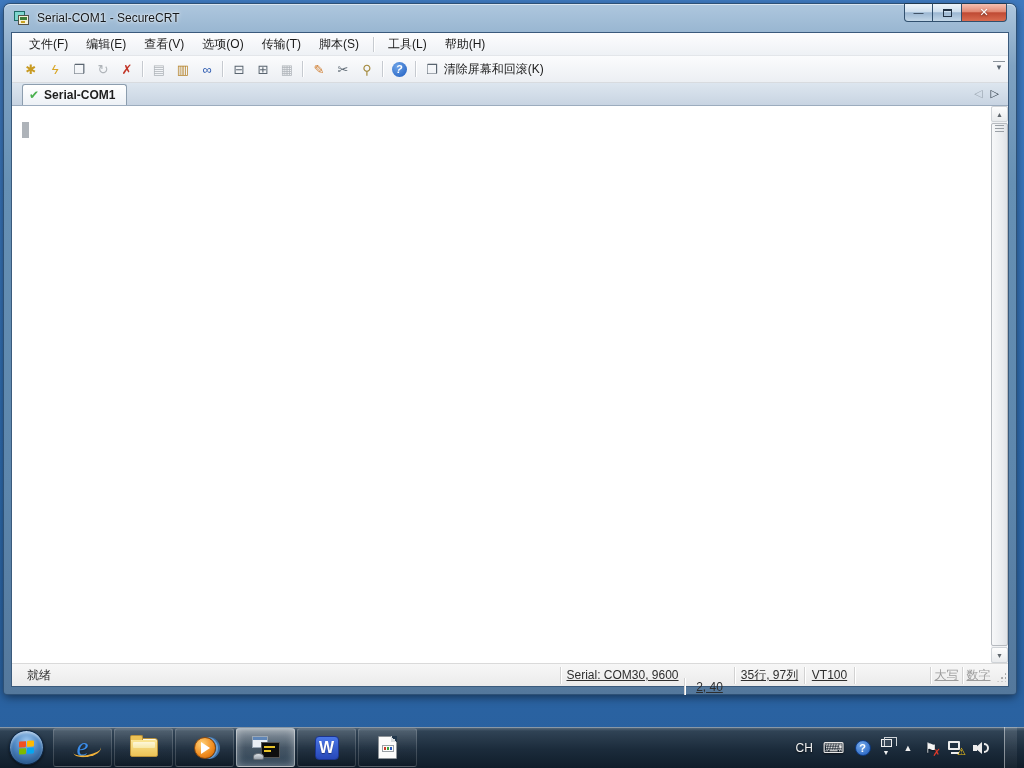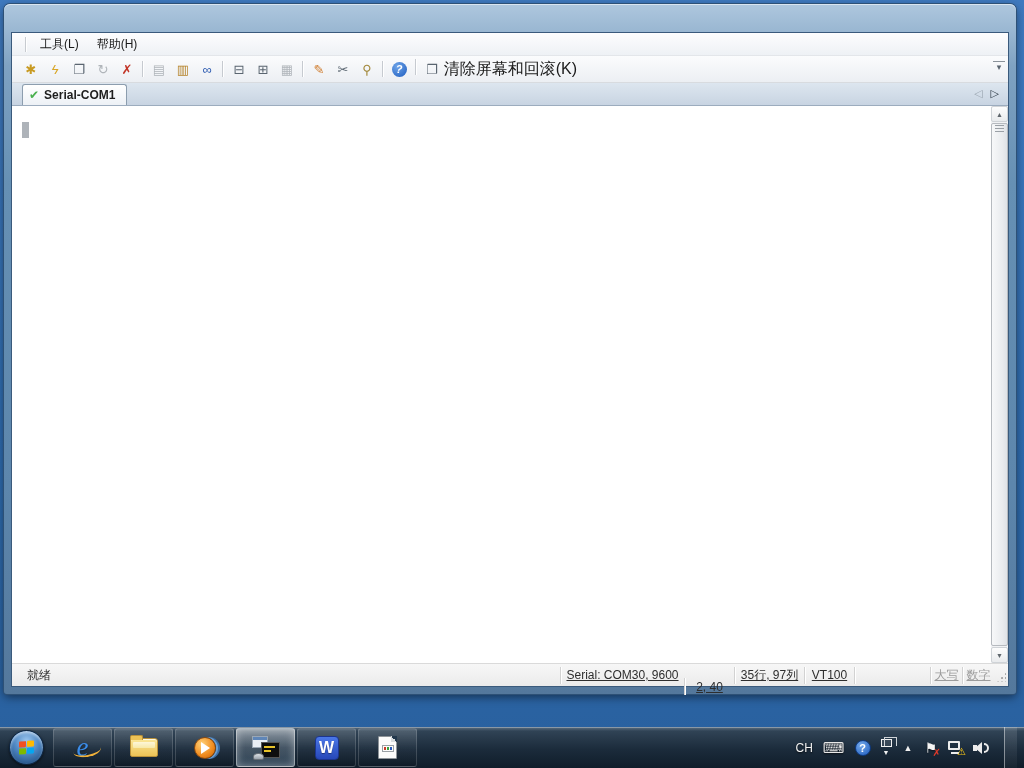--- a/index.html
+++ b/index.html
@@ -44,21 +44,21 @@
   .tb { width:22px; height:20px; display:flex; align-items:center; justify-content:center; margin:0 1px;
     border-radius:2px; position:relative; }
   .tb .g { font-size:13px; line-height:1; }
   .tb.sep { margin-left:9px; }
   .tb.sep::before { content:''; position:absolute; left:-6px; top:2px; height:16px; width:1px; background:#c6cad0; box-shadow:1px 0 0 #fff; }
   .tb.dim .g { opacity:.75; }
   .tb.help .g { background:radial-gradient(circle at 35% 30%,#6ea4e8,#1d5cbf); color:#fff; width:15px; height:15px;
     border-radius:50%; font-size:11px; font-weight:bold; line-height:15px; text-align:center; }
   .clear-btn { display:flex; align-items:center; gap:6px; margin-left:10px; padding:2px 5px; position:relative; }
   .clear-btn::before { content:''; position:absolute; left:-6px; top:2px; height:16px; width:1px; background:#c6cad0; box-shadow:1px 0 0 #fff; }
-  .clear-btn .lbl { font-size:16px; color:#1a1a1a; white-space:nowrap; }
+  .clear-btn .lbl { font-size:12px; color:#1a1a1a; white-space:nowrap; }
   .tb-overflow { position:absolute; right:3px; top:5px; width:12px; text-align:center; font-size:9px; color:#5a6570; border-top:1px solid #8a929a; line-height:11px; }
 
   
   .tabbar { height:23px; background:linear-gradient(#dde6ef,#c8d4e2); border-bottom:1px solid #9cacbe;
     display:flex; align-items:flex-end; padding-left:10px; position:relative; }
   .tab { height:21px; background:linear-gradient(#ffffff,#edf1f6); border:1px solid #8c9dae; border-bottom:none;
     border-radius:3px 3px 0 0; display:flex; align-items:center; gap:5px; padding:0 11px 0 6px;
     font-size:12px; font-weight:bold; color:#1e1e1e; }
   .tab .check { color:#49b04e; font-size:12px; }
   .tab-arrows { position:absolute; right:9px; top:4px; display:flex; gap:8px; font-size:11px; }
@@ -179,24 +179,47 @@
   .tray-vol .wave { position:absolute; left:11px; top:2px; width:5px; height:10px; border:2px solid #ececec;
     border-left:none; border-radius:0 10px 10px 0; }
   .show-desktop { width:13px; height:41px; margin-left:4px; border-left:1px solid rgba(255,255,255,.45);
     background:linear-gradient(180deg,rgba(255,255,255,.12),rgba(255,255,255,.03)); }
 </style>
 </head>
 <body>
 
 <div class="window">
 
+  <div class="titlebar">
+    <span class="app-icon">
+        <i class="b1"></i>
+        <i class="b2"></i>
+      </span>
+    <span class="title-text">Serial-COM1 - SecureCRT</span>
+    <div class="win-controls">
+      <span class="wc min">—</span>
+      <span class="wc">
+          <i class="maxbox"></i>
+        </span>
+      <span class="wc close">✕</span>
+    </div>
+  </div>
 
   <div class="client">
 
     <div class="menubar">
+      <div style="display:flex">
+
+      <span class="menu-item">文件(F)</span>
+          <span class="menu-item">编辑(E)</span>
+          <span class="menu-item">查看(V)</span>
+          <span class="menu-item">选项(O)</span>
+          <span class="menu-item">传输(T)</span>
+          <span class="menu-item">脚本(S)</span>
+        </div>
       <span class="menu-sep"></span>
       <div style="display:flex">
 
       <span class="menu-item">工具(L)</span>
           <span class="menu-item">帮助(H)</span>
         </div>
     </div>
 
     <div class="toolbar">
       <div style="display:flex;align-items:center">

